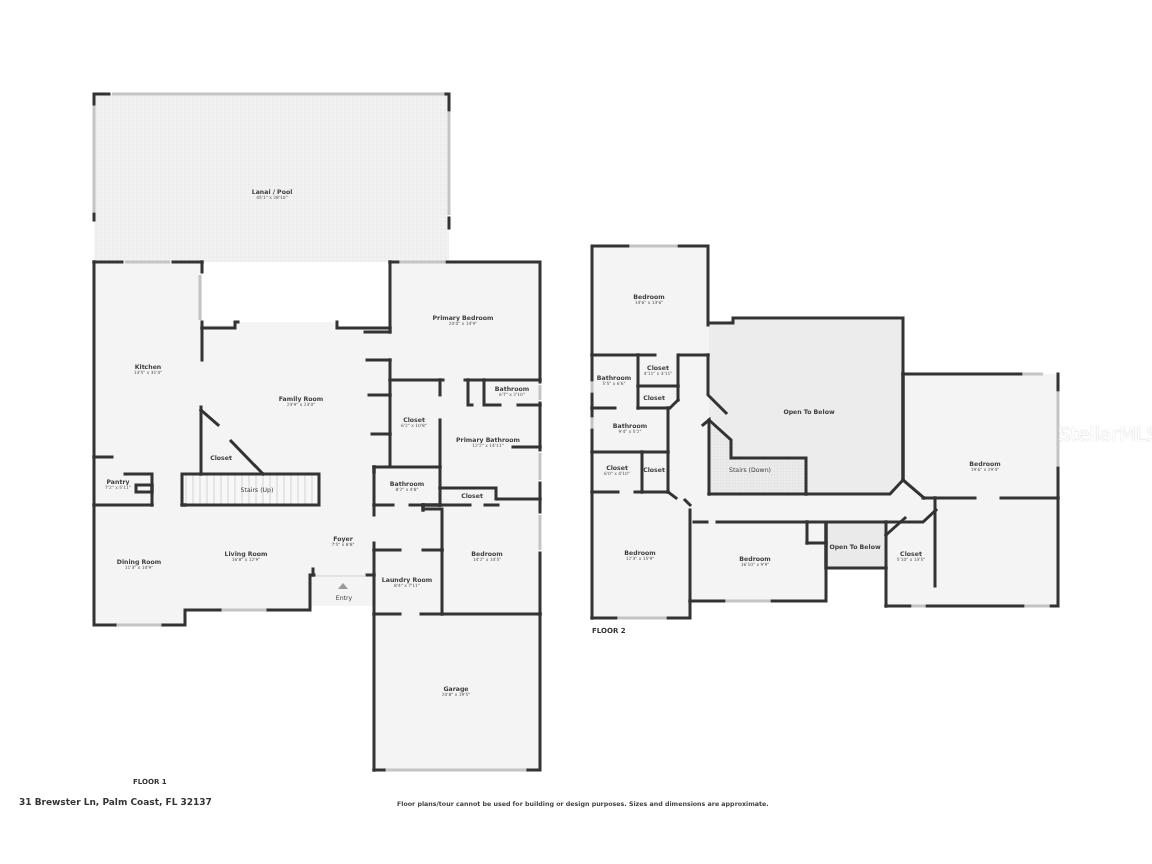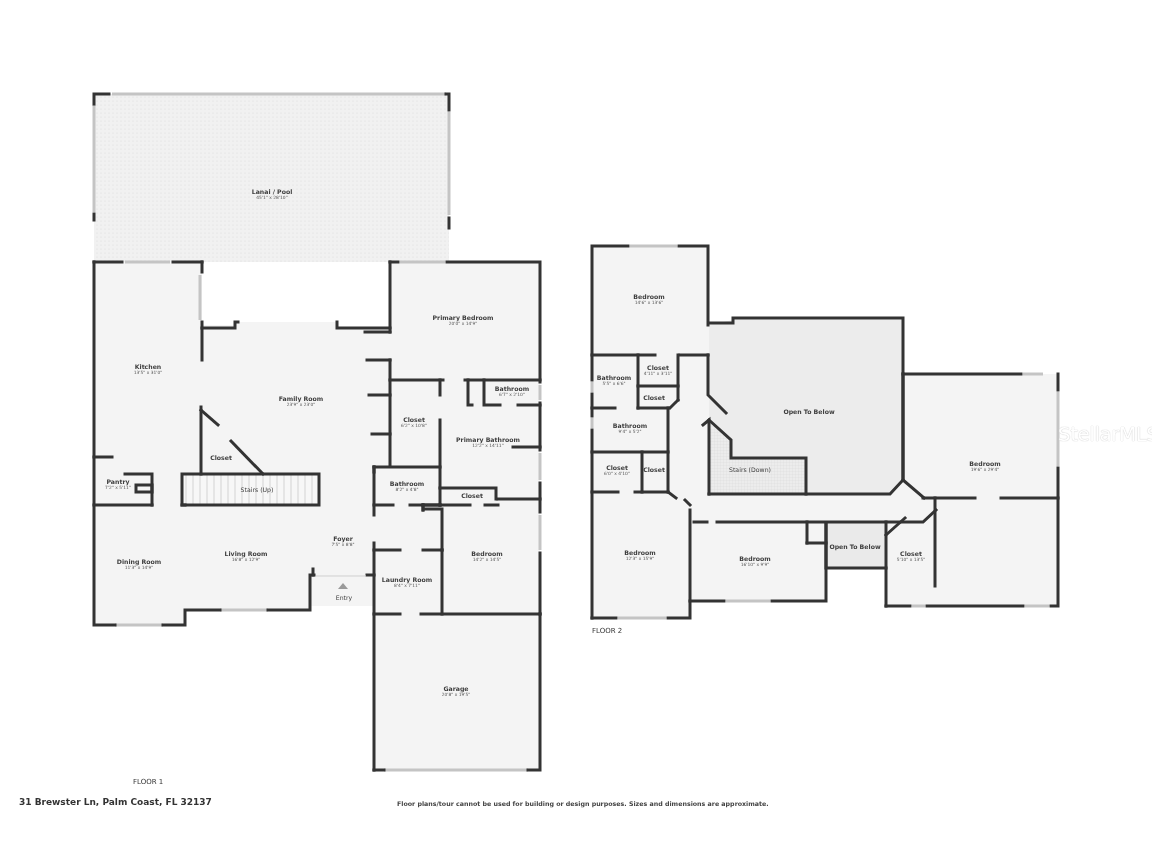--- a/index.html
+++ b/index.html
@@ -3,21 +3,21 @@
 <meta charset="utf-8">
 <style>
   html, body { margin:0; padding:0; background:#ffffff; }
   body { width:1152px; height:864px; position:relative; overflow:hidden;
          font-family:"DejaVu Sans", sans-serif; color:#3a3a3a; }
   svg.plan { position:absolute; left:0; top:0; }
   .lbl { position:absolute; transform:translate(-50%,-50%); text-align:center;
          white-space:nowrap; line-height:1.15; }
   .lbl .name { font-size:6.2px; font-weight:bold; color:#3e3e3e; display:block; }
   .lbl .dim { font-size:4.4px; color:#555; display:block; }
-  .floor-label { position:absolute; font-size:7px; font-weight:normal; color:#333; }
+  .floor-label { position:absolute; font-size:7px; font-weight:bold; color:#333; }
   .address { position:absolute; left:19px; top:797px; font-size:9px; font-weight:bold; color:#333; }
   .disclaimer { position:absolute; left:397px; top:800px; font-size:6.3px; font-weight:bold; color:#444; }
   .watermark { position:absolute; left:1058px; top:422px; font-size:20px; color:#ffffff;
                text-shadow:0 0 1px #cfcfcf, 0 0 1px #cfcfcf; letter-spacing:-0.5px; }
   .entry-arrow { position:absolute; left:338px; top:583px; width:0; height:0;
                  border-left:5px solid transparent; border-right:5px solid transparent;
                  border-bottom:6px solid #9a9a9a; }
 </style>
 </head>
 <body>

